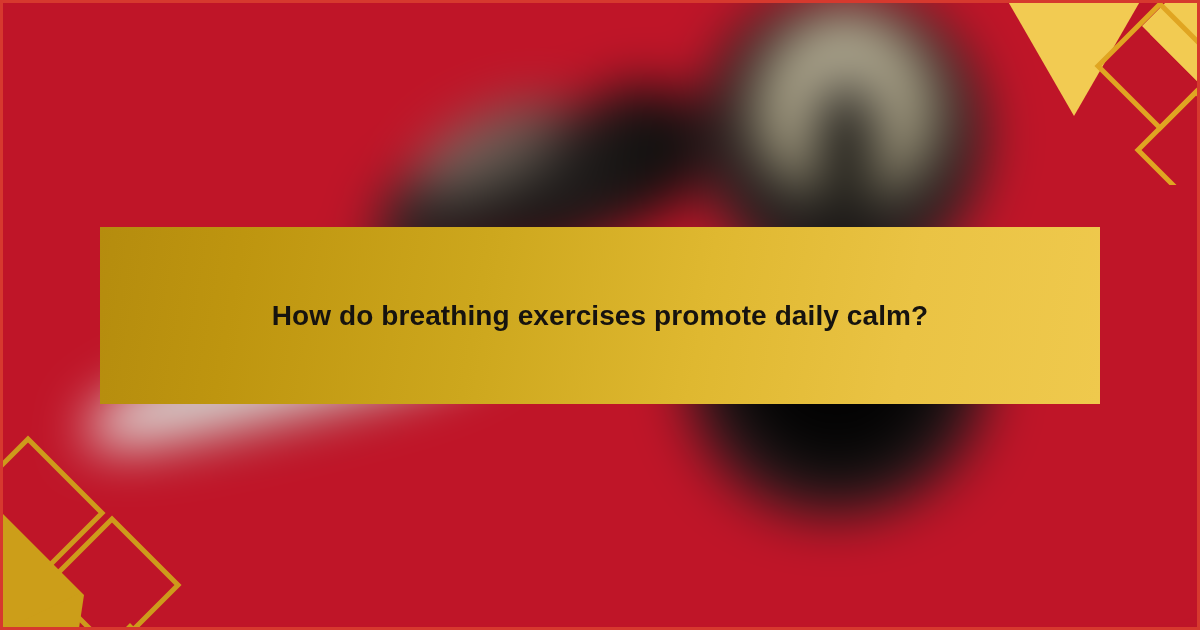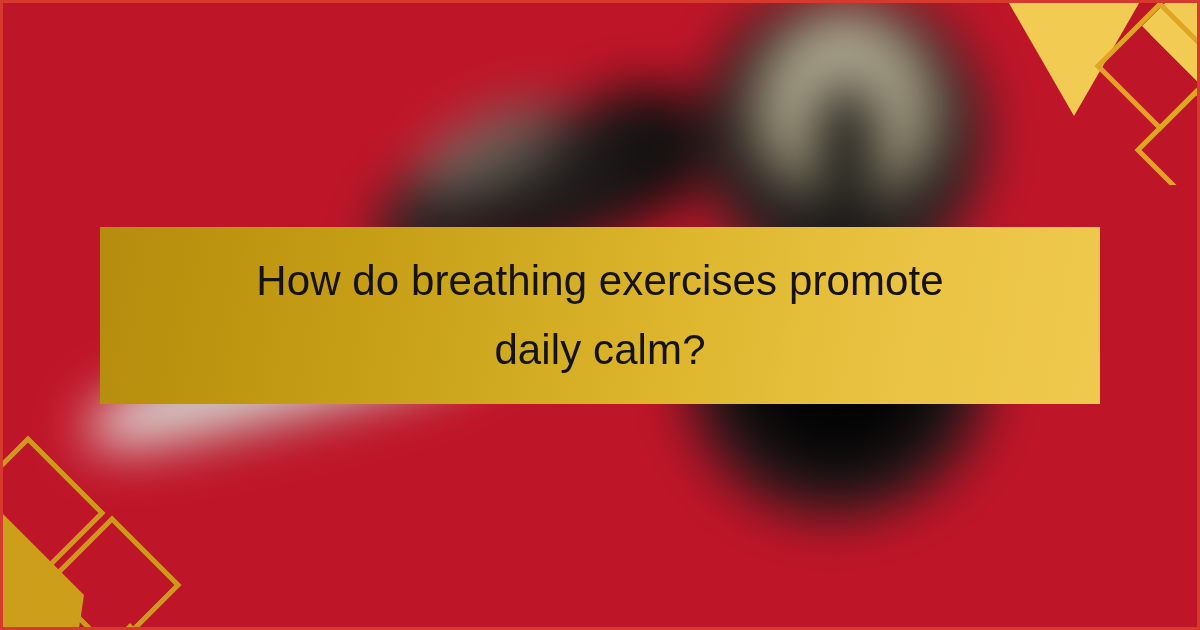--- a/index.html
+++ b/index.html
@@ -180,22 +180,22 @@
     display: flex;
     align-items: center;
     justify-content: center;
     box-sizing: border-box;
     padding: 6px 46px;
   }
   .banner-title {
     margin: 0;
     color: #16130f;
     font-family: "Liberation Sans", "DejaVu Sans", sans-serif;
-    font-size: 42px;
-    font-weight: 400;
+    font-size: 28px;
+    font-weight: 700;
     line-height: 1.62;
     text-align: center;
     letter-spacing: .1px;
     max-width: 760px;
   }
 </style>
 </head>
 <body>
 
 <div class="card">

